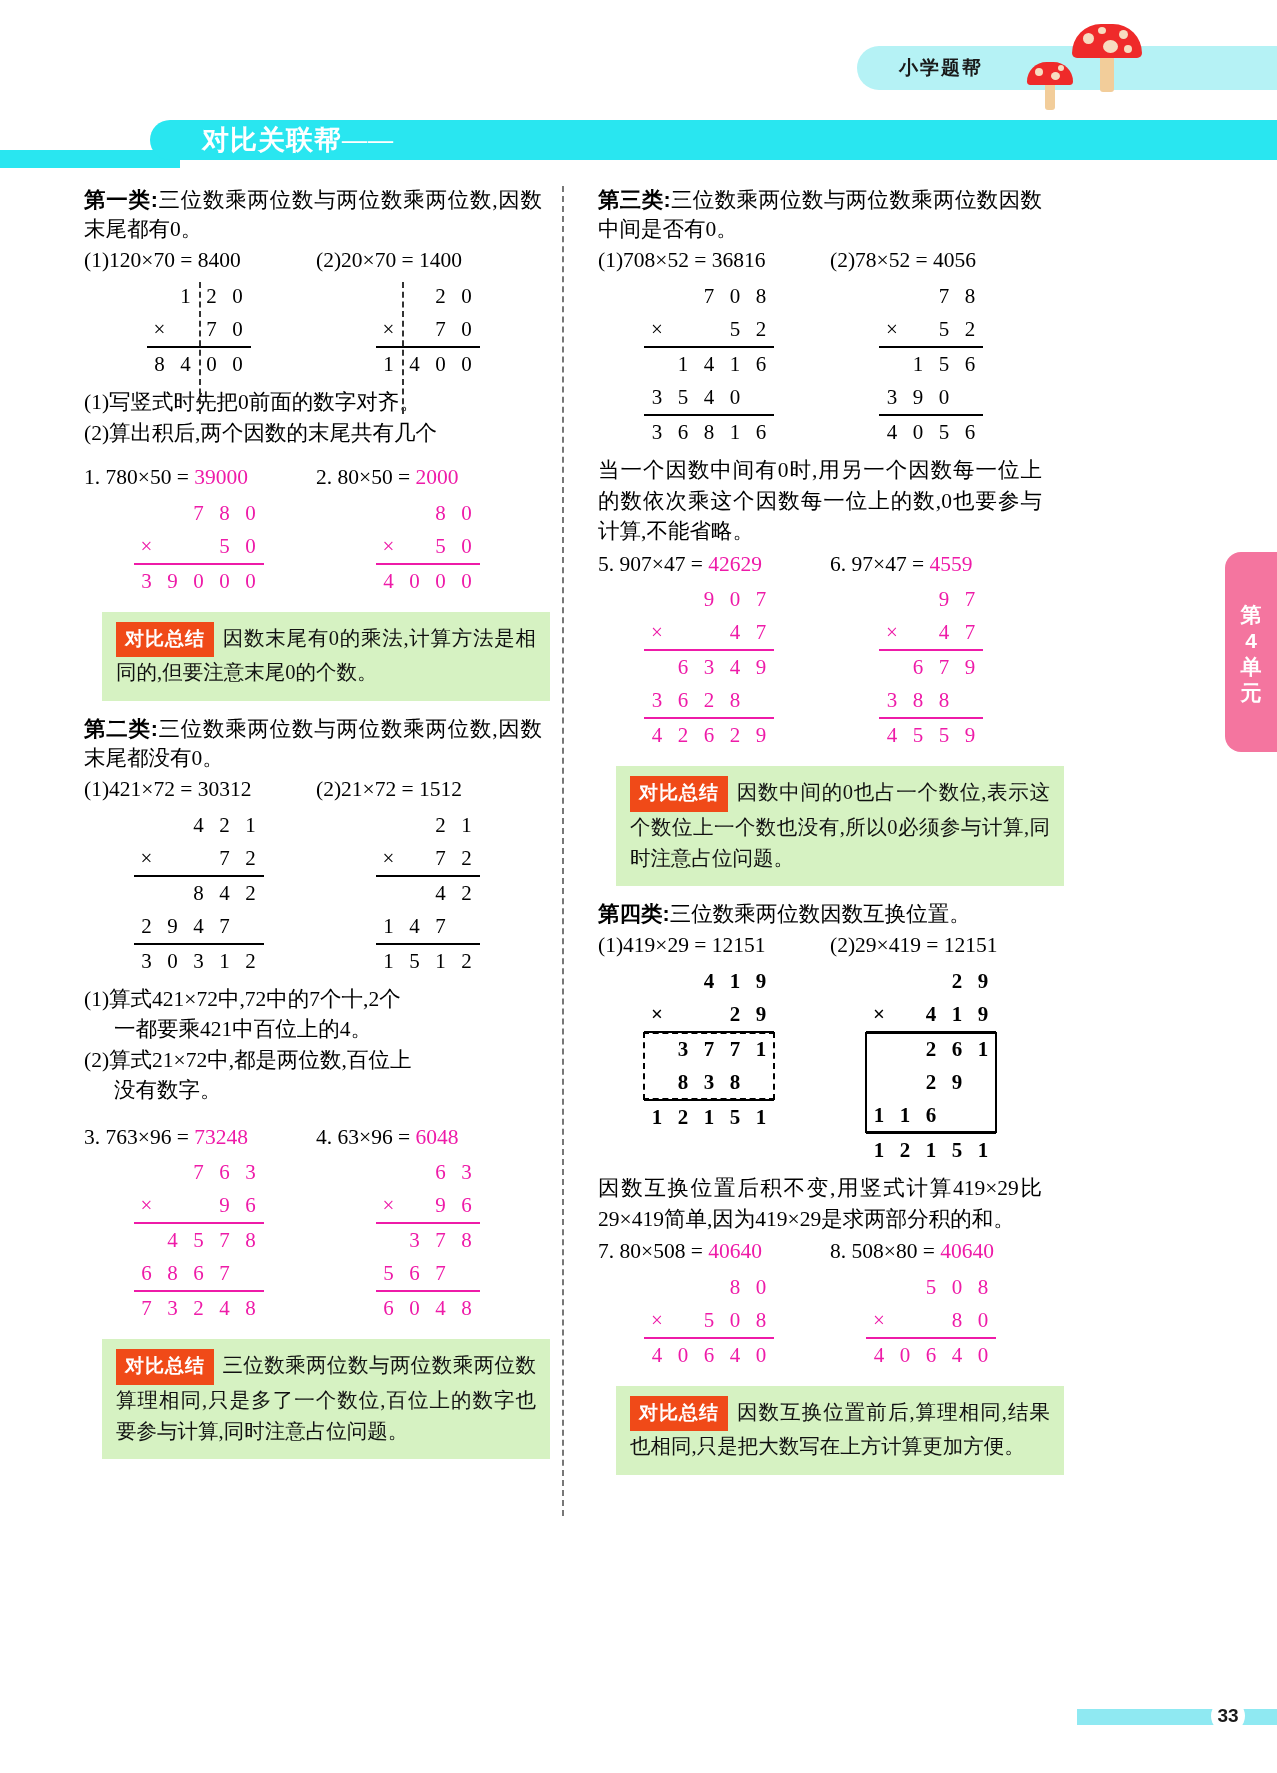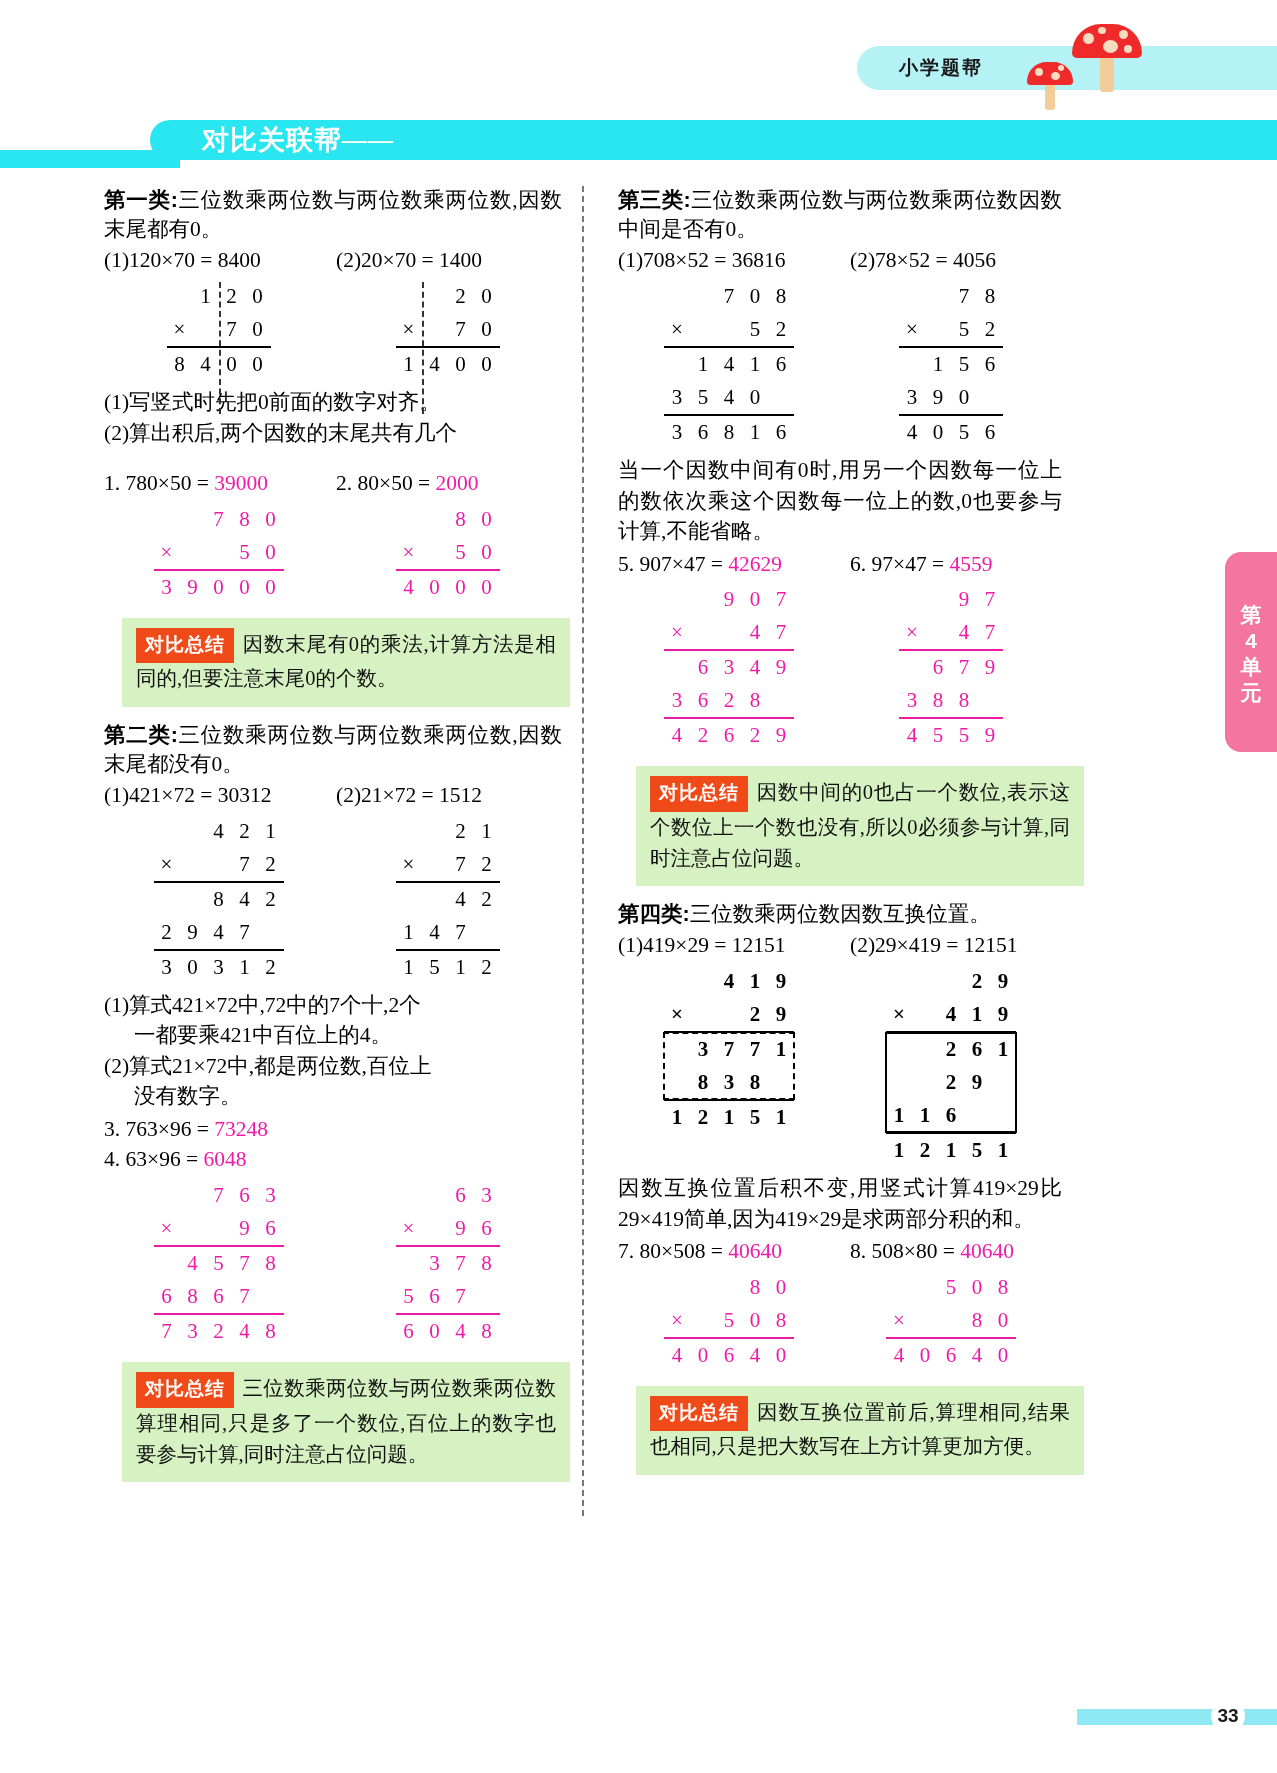--- a/index.html
+++ b/index.html
@@ -69,21 +69,21 @@
   .pagenum-circle {
     position: absolute; right: 32px; top: 0; width: 34px; height: 34px;
     border-radius: 50%; background: #ffffff;
     display: flex; align-items: center; justify-content: center;
     font-family: "Liberation Sans", sans-serif; font-size: 19px;
     font-weight: 700; color: #1a1a1a;
   }
 
   
   .body-cols {
-    position: absolute; left: 104px; top: 186px;
+    position: absolute; left: 84px; top: 186px;
     width: 970px; display: flex; gap: 0;
   }
   .col { width: 470px; }
   .col-left { padding-right: 12px; }
   .col-right { padding-left: 26px; }
   .divider {
     width: 0; border-left: 2px dashed #777; margin: 0 8px;
     align-self: stretch; min-height: 1330px;
   }
 
@@ -249,21 +249,21 @@
         </div>
       </div>
       <div class="note">
         <span class="note-n">(1)</span>
         <span class="note-t">写竖式时先把0前面的数字对齐。</span>
       </div>
       <div class="note">
         <span class="note-n">(2)</span>
         <span class="note-t">算出积后,两个因数的末尾共有几个</span>
       </div>
-      <div class="eq-row" style="margin-top: 20px;">
+      <div class="eq-row" style="margin-top: 14px;">
         <span class="eq eq-a"><span>1. 780×50 = </span><span class="ans">39000</span></span>
         <span class="eq"><span>2. 80×50 = </span><span class="ans">2000</span></span>
       </div>
       <div class="vcalc-pair" style="margin: 4px 0px 2px;">
         <div class="vcalc-slot" style="justify-content: center;">
           <div class="vcalc" style="width: 130px;">
             <div class="vline" style="padding-right: 0px; width: 130px;">
               <span class="dg pink">7</span>
               <span class="dg pink">8</span>
               <span class="dg pink">0</span>
@@ -389,21 +389,21 @@
       <div class="note">
         <span class="note-n">(1)</span>
         <span class="note-t">算式421×72中,72中的7个十,2个</span>
       </div>
       <div class="note-indent">一都要乘421中百位上的4。</div>
       <div class="note">
         <span class="note-n">(2)</span>
         <span class="note-t">算式21×72中,都是两位数,百位上</span>
       </div>
       <div class="note-indent">没有数字。</div>
-      <div class="eq-row" style="margin-top: 2px; flex-direction: column;">
+      <div class="eq-row" style="margin-top: 16px;">
         <span class="eq eq-a"><span>3. 763×96 = </span><span class="ans">73248</span></span>
         <span class="eq"><span>4. 63×96 = </span><span class="ans">6048</span></span>
       </div>
       <div class="vcalc-pair" style="margin: 4px 0px 2px;">
         <div class="vcalc-slot" style="justify-content: center;">
           <div class="vcalc" style="width: 130px;">
             <div class="vline" style="padding-right: 0px; width: 130px;">
               <span class="dg pink">7</span>
               <span class="dg pink">6</span>
               <span class="dg pink">3</span>

